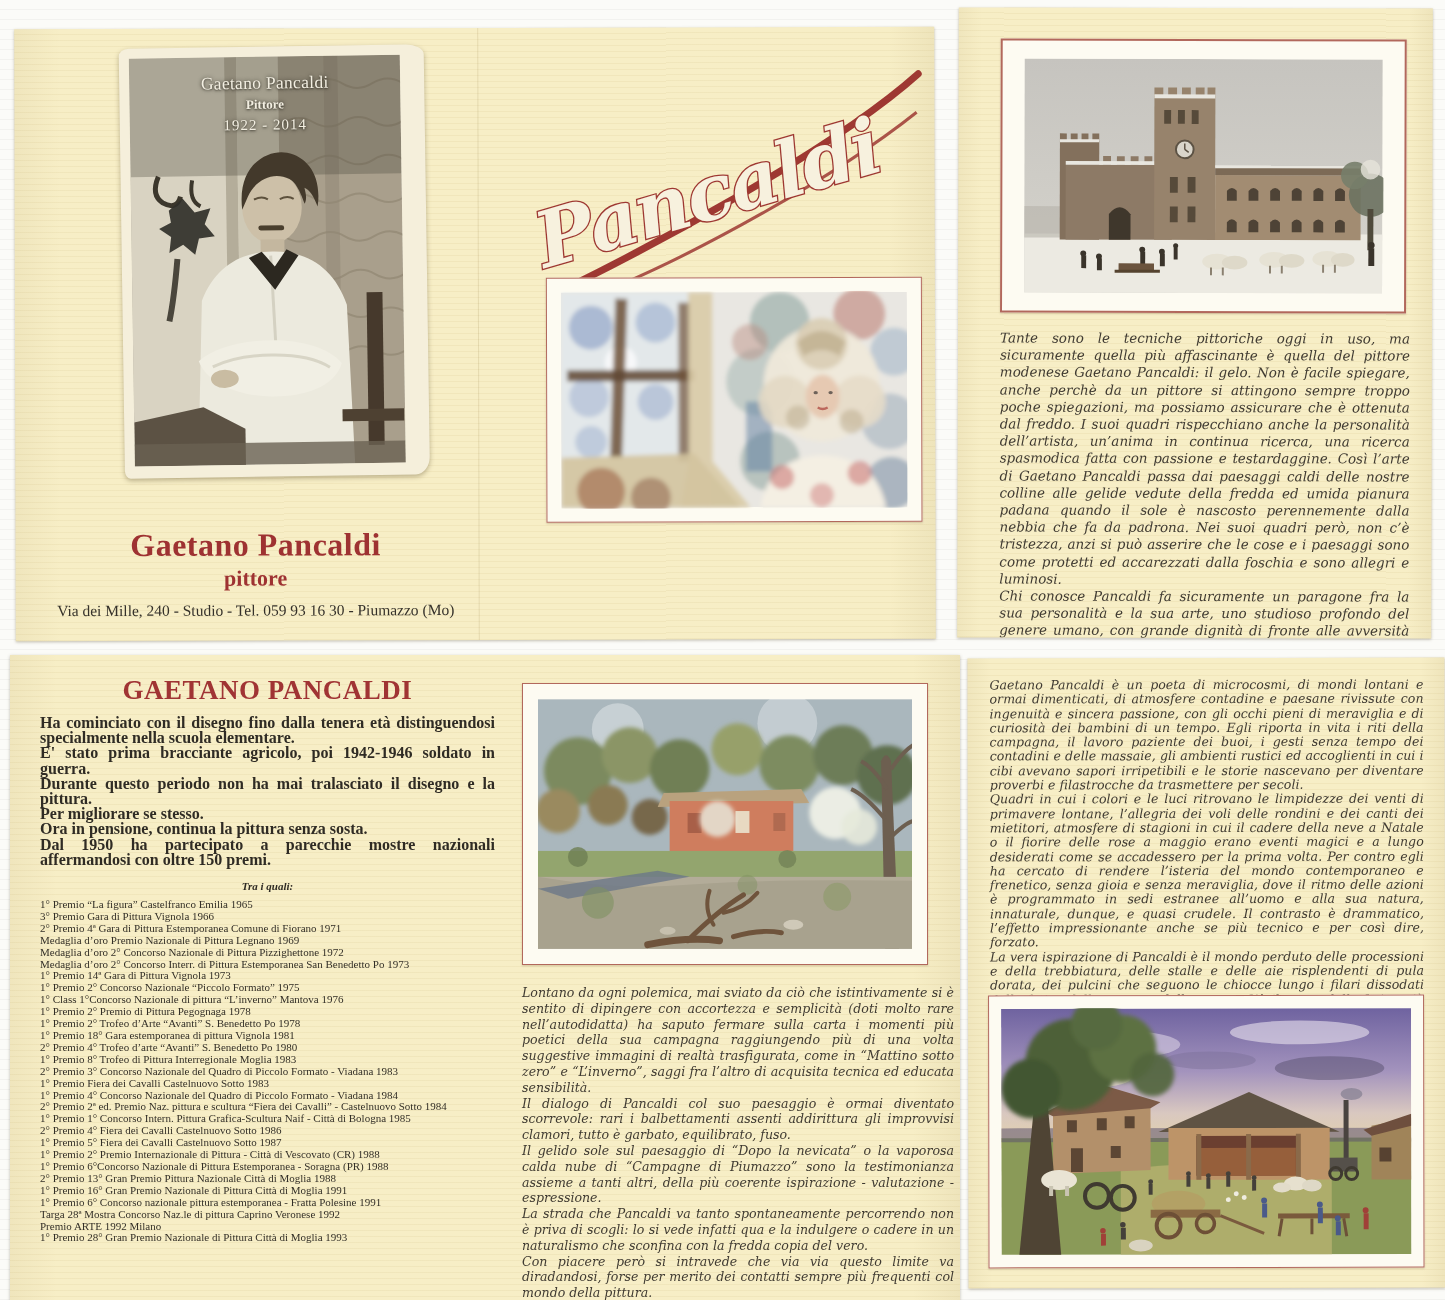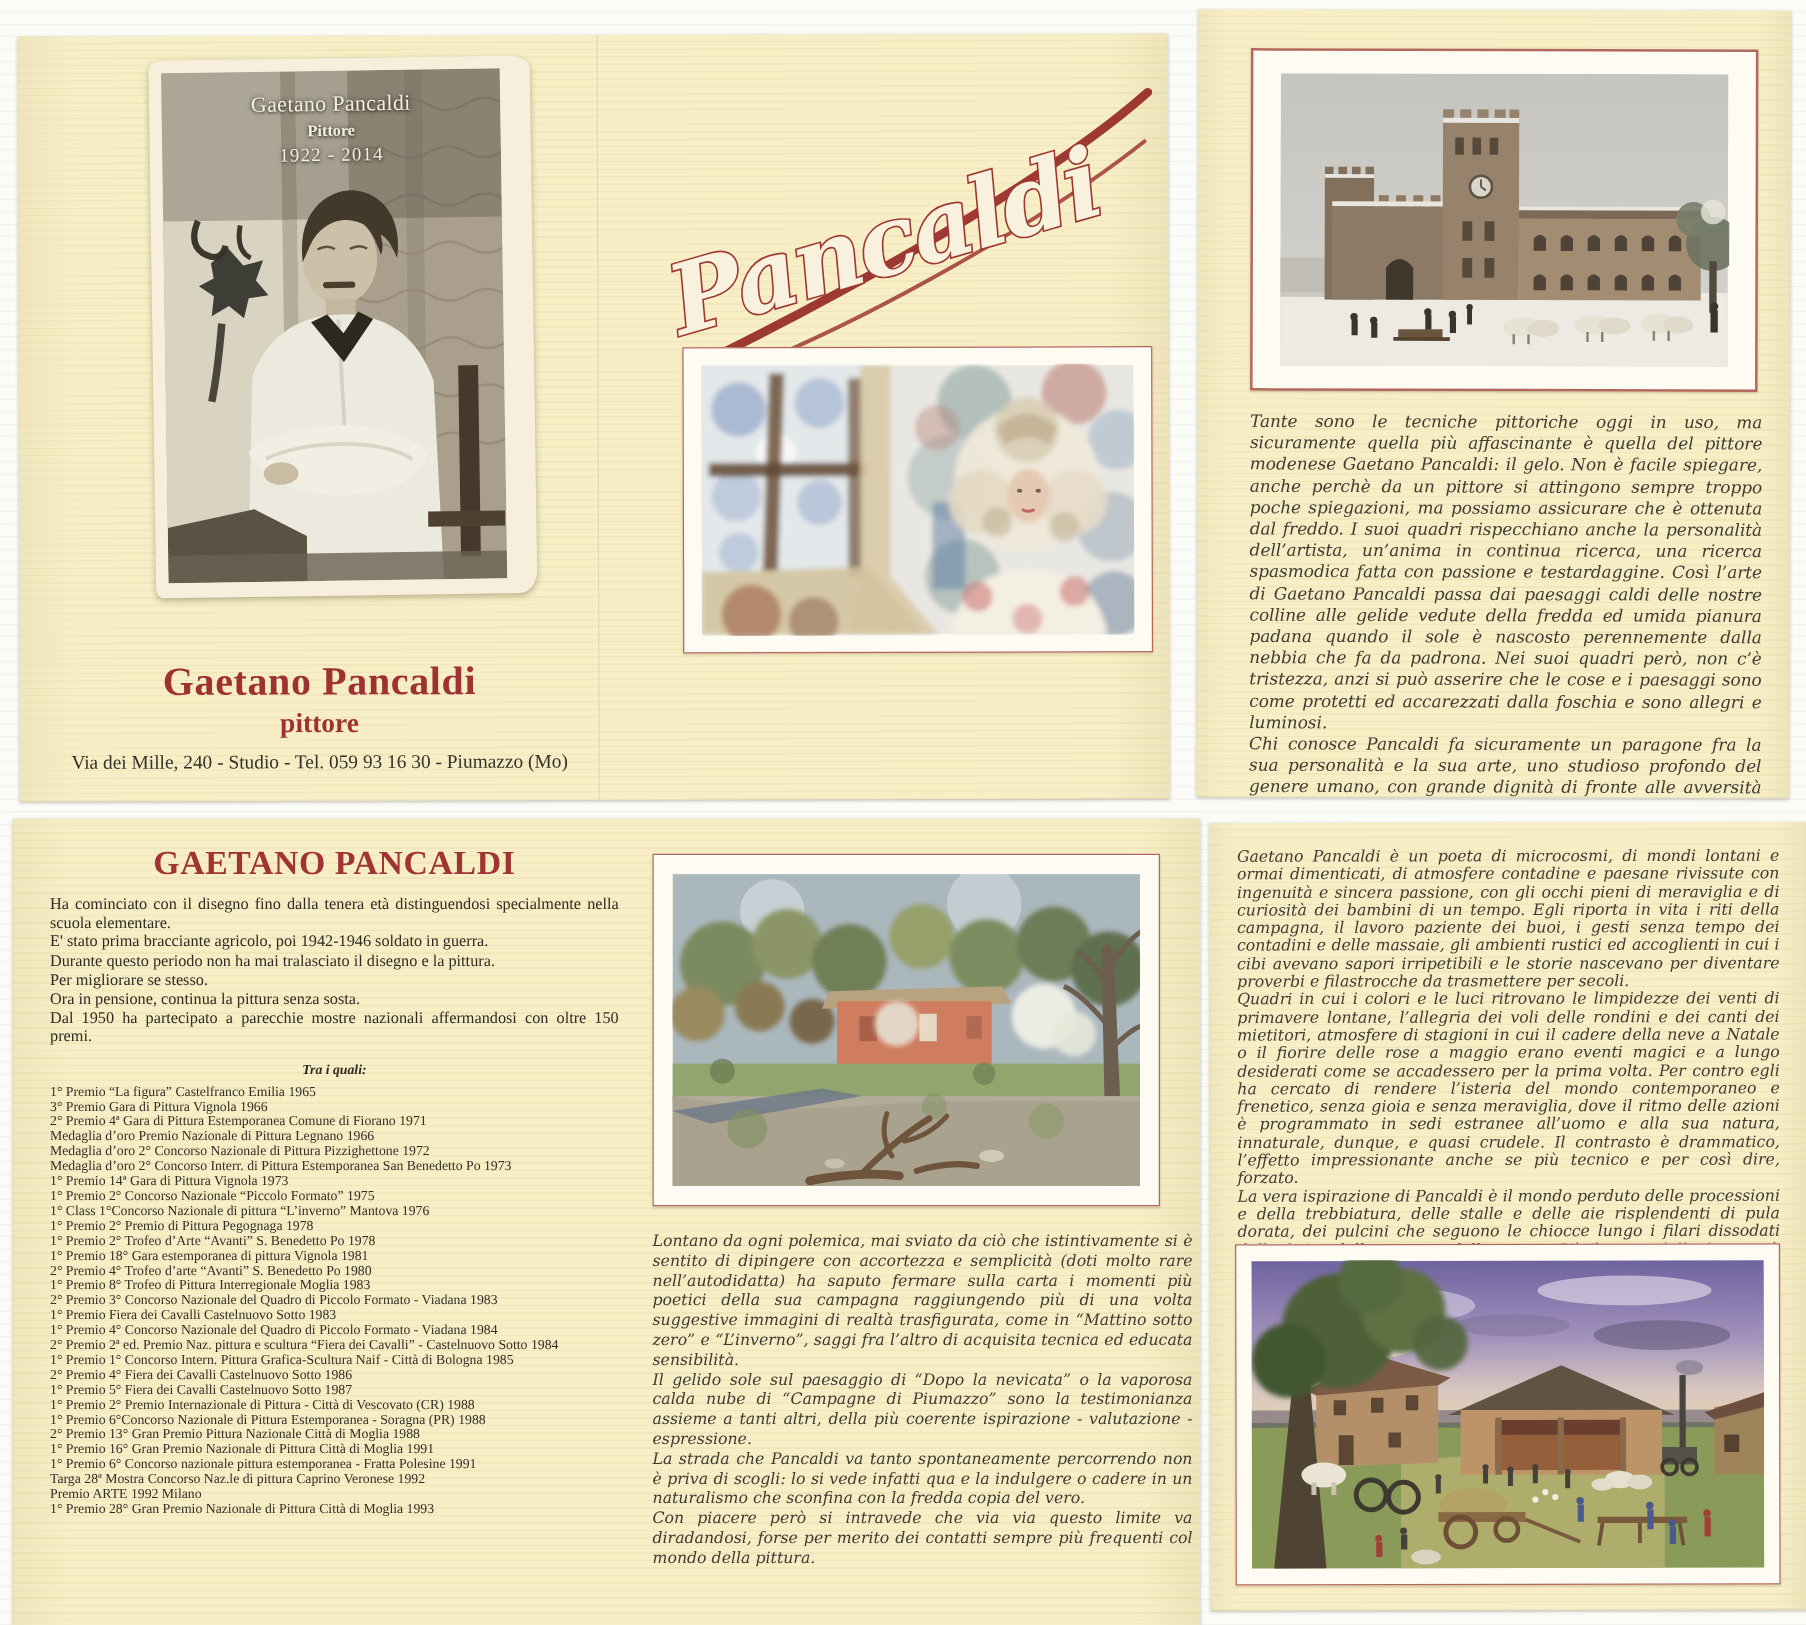--- a/index.html
+++ b/index.html
@@ -70,21 +70,21 @@
   #manfredi-text{position:absolute;left:22px;top:20px;width:434px;}
   #manfredi-text p{font-size:12.6px;line-height:14.3px;}
   #manfredi-text .sig-line{margin-top:4px;}
 
   #fregni-text{position:absolute;left:512px;top:330px;width:432px;}
   #fregni-text p{font-size:12.6px;line-height:15.8px;}
 
   
   .col-left{position:absolute;left:30px;top:20px;width:455px;}
   .bio-heading{font-size:27px;font-weight:bold;color:#a03434;text-align:center;letter-spacing:.5px;margin:0 0 9px 0;}
-  .bio p{margin:0;font-size:13px;line-height:15.2px;text-align:justify;color:#2f2b24;}
+  .bio p{margin:0;font-size:16px;line-height:15.2px;text-align:justify;color:#2f2b24;font-weight:bold;}
   .tra{font-style:italic;font-weight:bold;text-align:center;font-size:11px;color:#2f2b24;margin:13px 0 7px 0;}
   .awards div{font-size:11px;line-height:11.9px;white-space:nowrap;color:#332f27;}
 </style>
 </head>
 <body>
 
 <div class="panel" id="panel-front">
 
   <div class="photo-frame">
     <div class="photo">
@@ -326,21 +326,21 @@
         <p>Per migliorare se stesso.</p>
         <p>Ora in pensione, continua la pittura senza sosta.</p>
         <p>Dal 1950 ha partecipato a parecchie mostre nazionali affermandosi con oltre 150 premi.</p>
       </div>
     <div class="tra">Tra i quali:</div>
     <div class="awards">
 
     <div>1° Premio “La figura” Castelfranco Emilia 1965</div>
         <div>3° Premio Gara di Pittura Vignola 1966</div>
         <div>2° Premio 4ª Gara di Pittura Estemporanea Comune di Fiorano 1971</div>
-        <div>Medaglia d’oro Premio Nazionale di Pittura Legnano 1966</div>
+        <div>Medaglia d’oro Premio Nazionale di Pittura Legnano 1969</div>
         <div>Medaglia d’oro 2° Concorso Nazionale di Pittura Pizzighettone 1972</div>
         <div>Medaglia d’oro 2° Concorso Interr. di Pittura Estemporanea San Benedetto Po 1973</div>
         <div>1° Premio 14ª Gara di Pittura Vignola 1973</div>
         <div>1° Premio 2° Concorso Nazionale “Piccolo Formato” 1975</div>
         <div>1° Class 1°Concorso Nazionale di pittura “L’inverno” Mantova 1976</div>
         <div>1° Premio 2° Premio di Pittura Pegognaga 1978</div>
         <div>1° Premio 2° Trofeo d’Arte “Avanti” S. Benedetto Po 1978</div>
         <div>1° Premio 18° Gara estemporanea di pittura Vignola 1981</div>
         <div>2° Premio 4° Trofeo d’arte “Avanti” S. Benedetto Po 1980</div>
         <div>1° Premio 8° Trofeo di Pittura Interregionale Moglia 1983</div>
@@ -414,20 +414,21 @@
       </g>
       <ellipse cx="256" cy="226" rx="10" ry="5" fill="#cfc9b8"></ellipse>
       <ellipse cx="130" cy="232" rx="8" ry="4" fill="#c6c0ae"></ellipse>
     </svg>
   </div>
 
   <div class="ital" id="fregni-text">
     <div>
 
     <p>Lontano da ogni polemica, mai sviato da ciò che istintivamente si è sentito di dipingere con accortezza e semplicità (doti molto rare nell’autodidatta) ha saputo fermare sulla carta i momenti più poetici della sua campagna raggiungendo più di una volta suggestive immagini di realtà trasfigurata, come in “Mattino sotto zero” e “L’inverno”, saggi fra l’altro di acquisita tecnica ed educata sensibilità.</p>
+        <p>Il dialogo di Pancaldi col suo paesaggio è ormai diventato scorrevole: rari i balbettamenti assenti addirittura gli improvvisi clamori, tutto è garbato, equilibrato, fuso.</p>
         <p>Il gelido sole sul paesaggio di “Dopo la nevicata” o la vaporosa calda nube di “Campagne di Piumazzo” sono la testimonianza assieme a tanti altri, della più coerente ispirazione - valutazione - espressione.</p>
         <p>La strada che Pancaldi va tanto spontaneamente percorrendo non è priva di scogli: lo si vede infatti qua e la indulgere o cadere in un naturalismo che sconfina con la fredda copia del vero.</p>
         <p>Con piacere però si intravede che via via questo limite va diradandosi, forse per merito dei contatti sempre più frequenti col mondo della pittura.</p>
       </div>
 
   </div>
 </div>
 
 <div class="panel" id="panel-manfredi">
   <div class="ital" id="manfredi-text">

